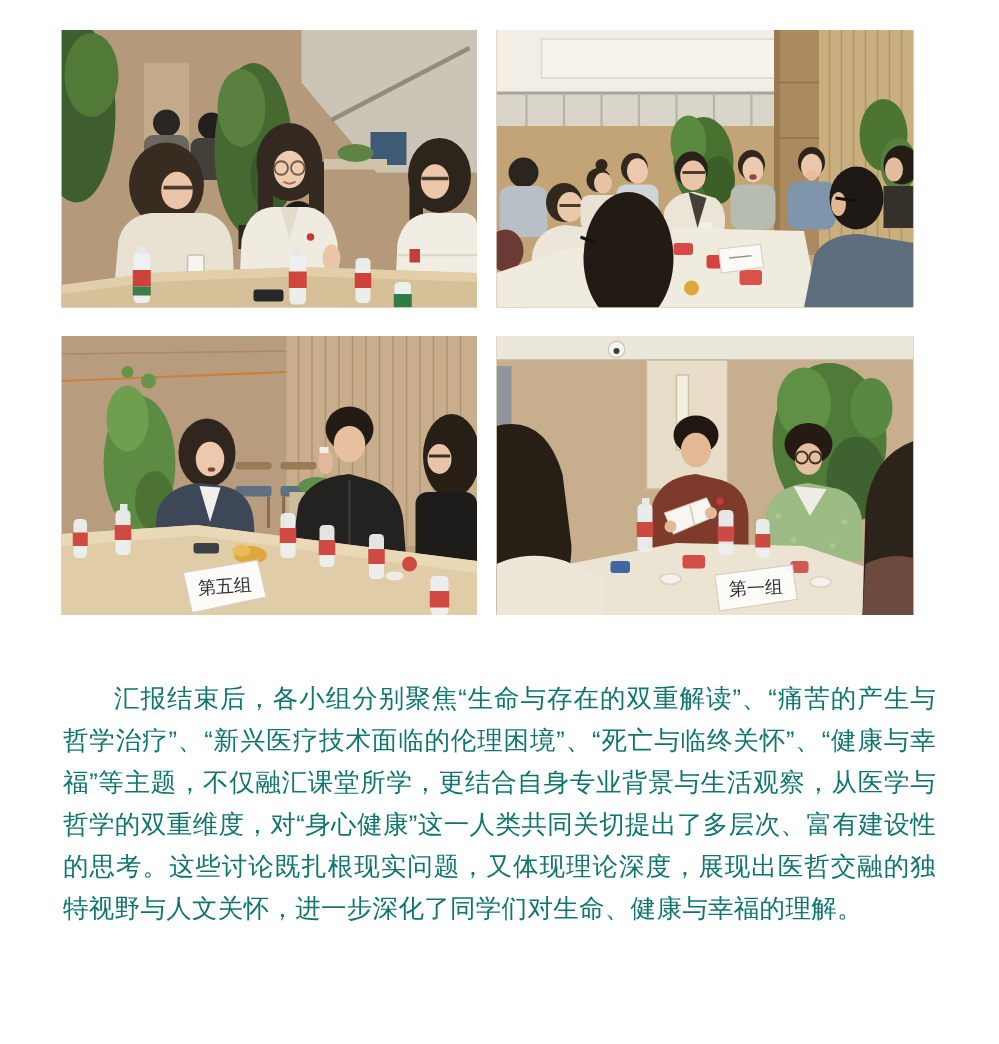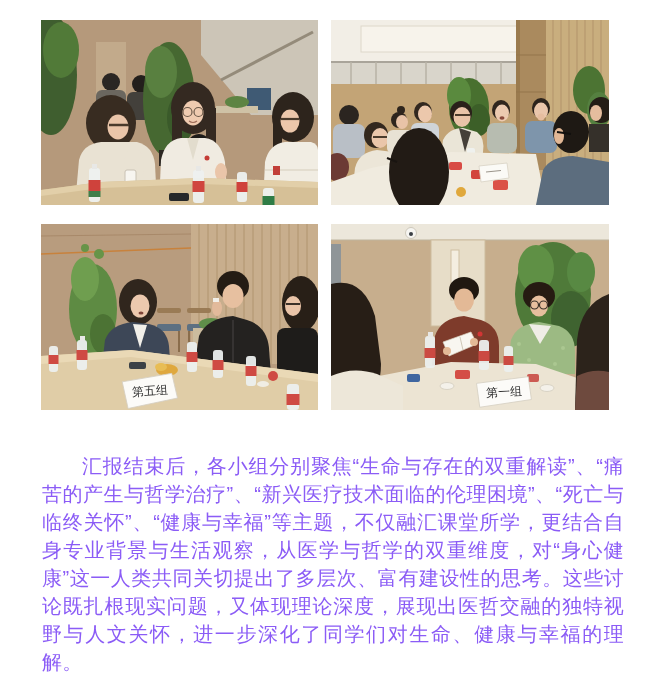--- a/index.html
+++ b/index.html
@@ -8,21 +8,21 @@
   .photo-grid {
     position:absolute; left:41px; top:20px;
     display:grid; grid-template-columns:277px 278px; column-gap:13px; row-gap:19px;
   }
   figure.photo { margin:0; padding:0; overflow:hidden; background:#cbb folded; background:#cbb795; }
   figure.r1 { height:185px; }
   figure.r2 { height:186px; }
   figure.photo svg { display:block; width:100%; height:100%; }
   .article-text {
     position:absolute; left:42px; top:452px; width:582px;
-    font-size:20px; line-height:28px; color:#8b5cf6;
+    font-size:17px; line-height:28px; color:#0f766e;
     text-align:justify; text-indent:2em; letter-spacing:0.2px;
     margin:0;
   }
   svg text { font-family:"Liberation Sans","DejaVu Sans",sans-serif; }
 </style>
 </head>
 <body>
 
 <div class="page">
 

